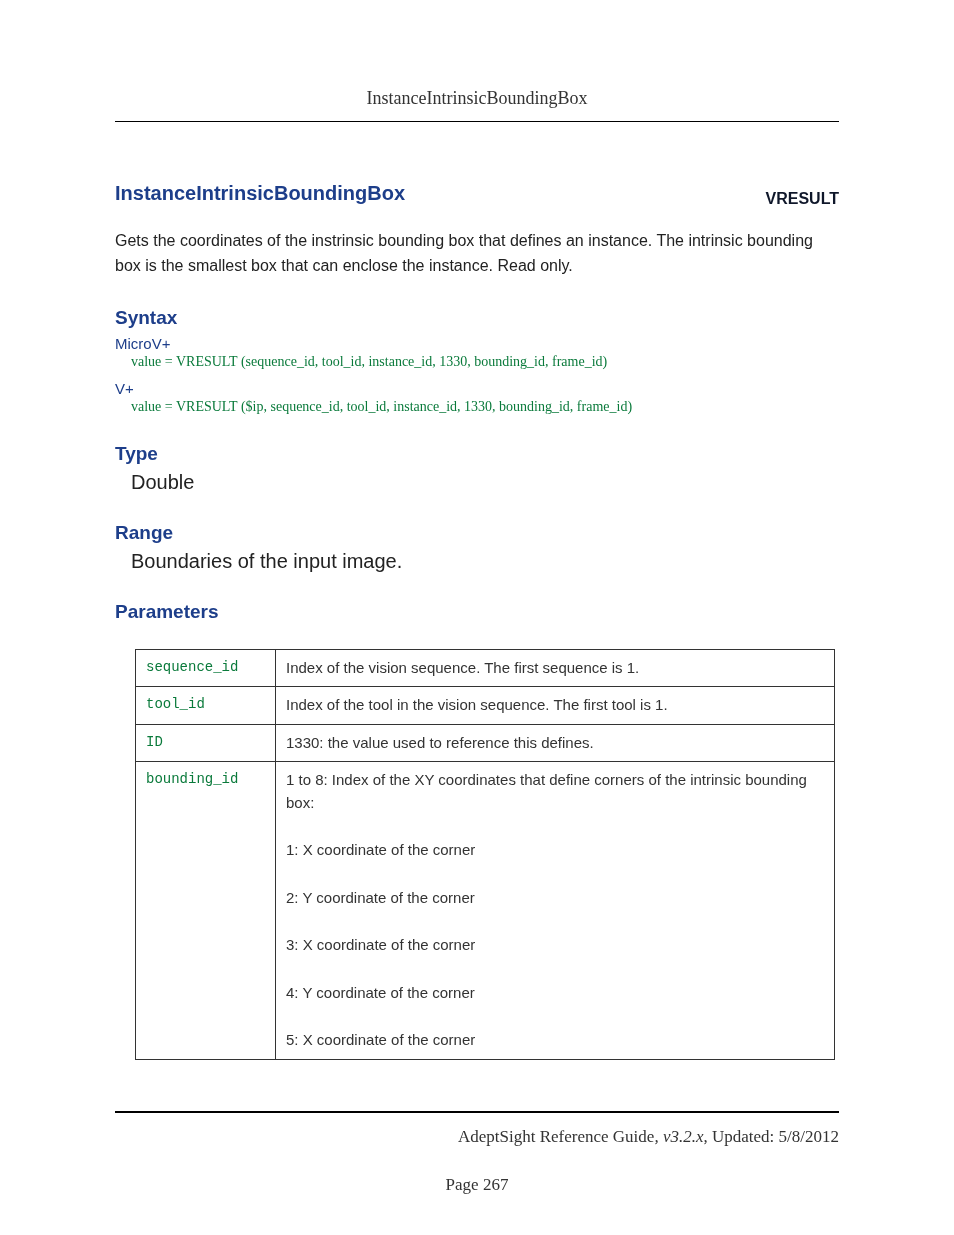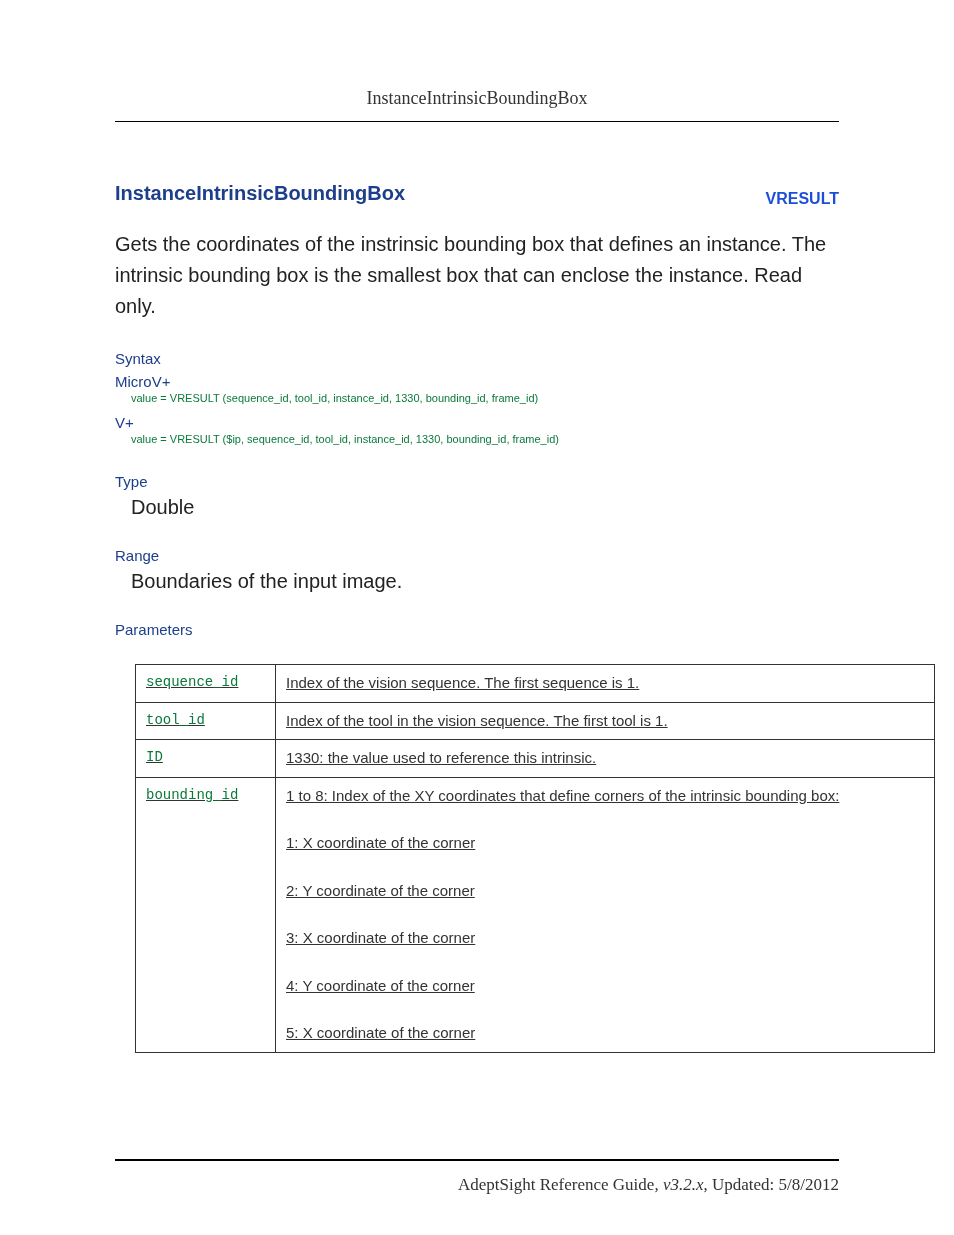--- a/index.html
+++ b/index.html
@@ -28,71 +28,70 @@
   }
   .main-heading {
     font-size: 20px;
     font-weight: bold;
     color: #1d3e8a;
     font-family: Verdana, Arial, sans-serif;
     margin-bottom: 2px;
   }
   .tag-block {
     text-align: right;
-    color: #1d4ed8;
+    color: #0f172a;
     font-weight: bold;
     font-size: 16px;
     line-height: 1.5;
     margin-top: -20px;
     margin-bottom: 18px;
     font-family: Verdana, Arial, sans-serif;
   }
   .body-text {
-    font-size: 20px;
+    font-size: 16px;
     line-height: 1.55;
     margin-bottom: 28px;
     color: #222;
   }
   .section-label {
-    font-weight: normal;
+    font-weight: bold;
     color: #1d3e8a;
-    font-size: 15px;
+    font-size: 19px;
     margin-bottom: 6px;
     font-family: Verdana, Arial, sans-serif;
   }
   .sub-label {
     font-weight: normal;
     color: #1d3e8a;
     font-size: 15px;
     margin-top: 4px;
     margin-bottom: 2px;
     font-family: Verdana, Arial, sans-serif;
   }
   .code-line {
-    font-family: Liberation Sans, sans-serif;
-    font-size: 11px;
+    font-family: Liberation Serif, serif;
+    font-size: 14px;
     color: #0a7a3b;
     margin-left: 16px;
     margin-bottom: 10px;
     white-space: nowrap;
   }
   .indent-text {
     margin-left: 16px;
     font-size: 20px;
     margin-bottom: 28px;
     color: #222;
   }
   .section-gap { margin-bottom: 28px; }
   table.params {
-    width: 800px;
+    width: 700px;
     border-collapse: collapse;
     margin-left: 20px;
     margin-top: 26px;
     font-size: 15px;
-    text-decoration: underline;
   }
   table.params td {
     border: 1px solid #333;
     padding: 7px 10px;
     vertical-align: top;
     line-height: 1.5;
   }
   table.params td.pname {
     width: 140px;
     font-family: "Courier New", monospace;
@@ -165,34 +164,35 @@
       <tr>
     <td class="pname">sequence_id</td>
     <td>Index of the vision sequence. The first sequence is 1.</td>
   </tr>
   <tr>
     <td class="pname">tool_id</td>
     <td>Index of the tool in the vision sequence. The first tool is 1.</td>
   </tr>
   <tr>
     <td class="pname">ID</td>
-    <td>1330: the value used to reference this intrinsic.</td>
+    <td>1330: the value used to reference this defines.</td>
   </tr>
   <tr>
     <td class="pname">bounding_id</td>
     <td>
       <div>1 to 8: Index of the XY coordinates that define corners of the intrinsic bounding box:</div>
       <div class="param-sub">1: X coordinate of the corner</div>
       <div class="param-sub">2: Y coordinate of the corner</div>
       <div class="param-sub">3: X coordinate of the corner</div>
       <div class="param-sub">4: Y coordinate of the corner</div>
       <div class="param-sub">5: X coordinate of the corner</div>
     </td>
   </tr>
 </tbody>
   </table>
 
 <div class="footer">
   <hr class="footer-rule">
   <div class="footer-text">
     <span>AdeptSight Reference Guide</span><span class="italic">, v3.2.x</span><span>, Updated: 5/8/2012</span>
   </div>
+  <div class="page-num">Page 267</div>
 </div>
 
 </body></html>

